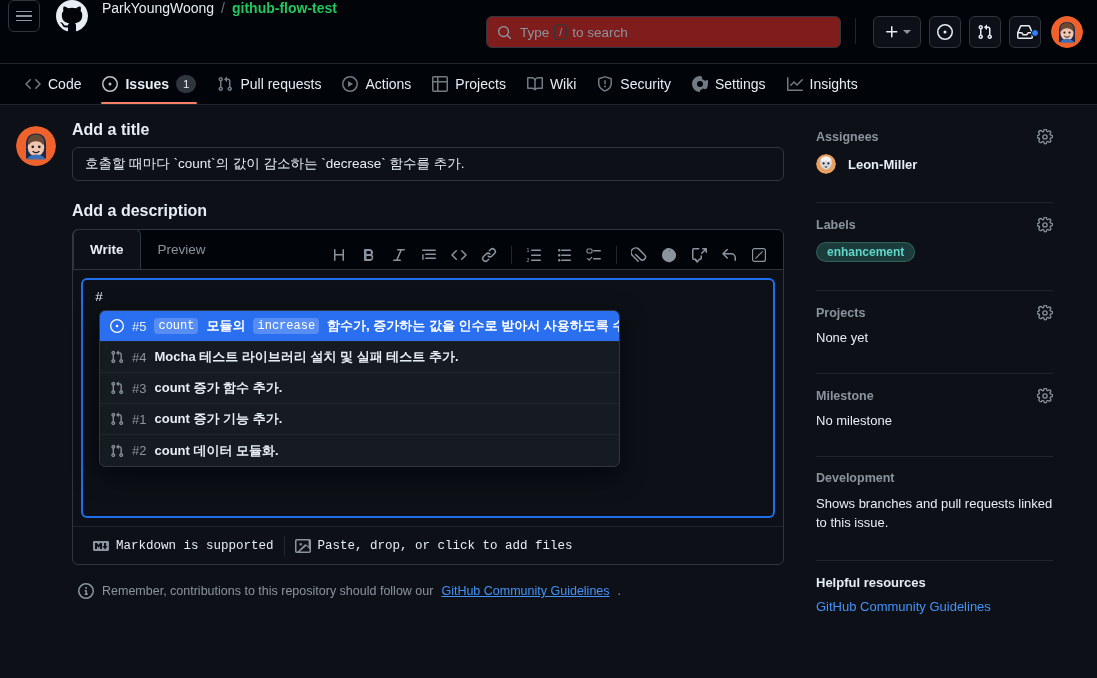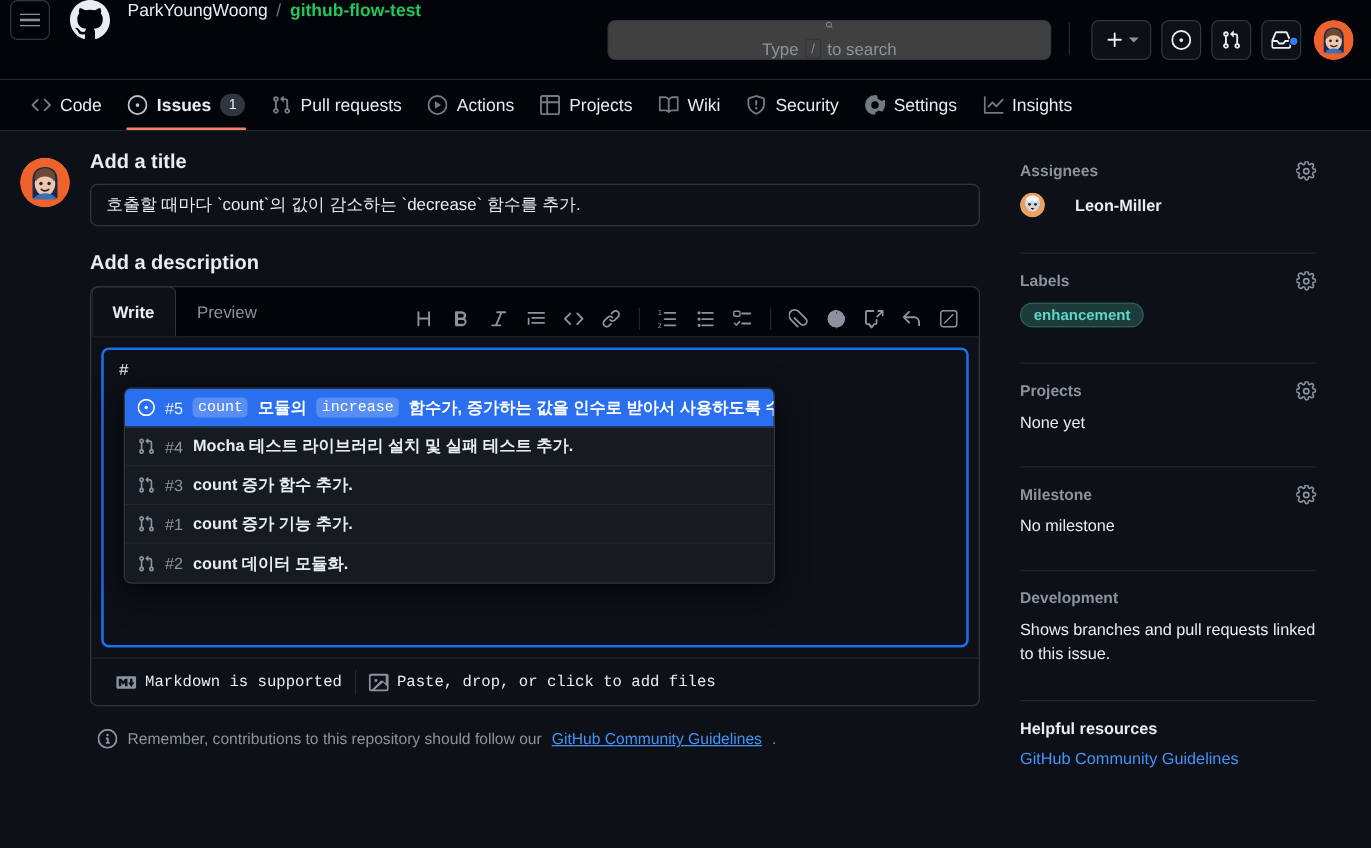--- a/index.html
+++ b/index.html
@@ -33,25 +33,24 @@
   .hamburger i { display: block; width: 16px; height: 1.6px; background: #8b949e; }
   .gh-logo { margin-left: 16px; display: flex; align-items: center; }
   .breadcrumb { margin-left: 14px; font-size: 14px; display: flex; align-items: center; gap: 7px; white-space: nowrap;}
   .bc-sep { color: #6e7681; }
   .bc-repo { color: #22c55e; font-weight: 700; }
 
   .search-box {
     position: absolute; left: 486px; top: 16px;
     width: 355px; height: 32px;
     border: 1px solid #30363d; border-radius: 6px;
-    background: #404040;
+    background: #7f1d1d;
     display: flex; align-items: center;
     padding: 0 10px; gap: 8px;
     cursor: text;
-    flex-direction: column;
   }
   .search-ph { color: #8b949e; font-size: 13.5px; display: flex; align-items: center; gap: 5px;}
   .slash-key {
     border: 1px solid #30363d; border-radius: 3px;
     font-size: 10.5px; padding: 0px 4px; line-height: 14px;
     color: #8b949e; display:inline-block;
   }
   .hdr-divider { position: absolute; left: 855px; top: 18px; width: 1px; height: 26px; background: #21262d; }
 
   .hdr-right { position: absolute; right: 14px; top: 16px; display: flex; align-items: center; gap: 8px; }
@@ -231,21 +230,21 @@
 
   
   .sb-block { padding-bottom: 14px; }
   .sb-head {
     display: flex; align-items: center; justify-content: space-between;
     font-size: 12.5px; font-weight: 600; color: #8b949e;
     margin-bottom: 9px;
   }
   .sb-head.plain { color: #8b949e; }
   .gear { cursor: pointer; color: #8b949e; display:flex; }
-  .sb-row { display: flex; align-items: center; gap: 24px; font-size: 13px; color: #e6edf3; }
+  .sb-row { display: flex; align-items: center; gap: 12px; font-size: 13px; color: #e6edf3; }
   .sb-avatar { width: 20px; height: 20px; border-radius: 50%; overflow: hidden; flex: 0 0 20px; }
   .sb-name { font-weight: 600; font-size: 13px; }
   .sb-muted { font-size: 13px; color: #e6edf3; }
   .sb-divider { height: 1px; background: #21262d; margin: 14px 0; }
   .label-chip {
     display: inline-block;
     background: #1b3c3a;
     color: #5fd6c8;
     border: 1px solid rgba(95,214,200,.25);
     border-radius: 20px;

